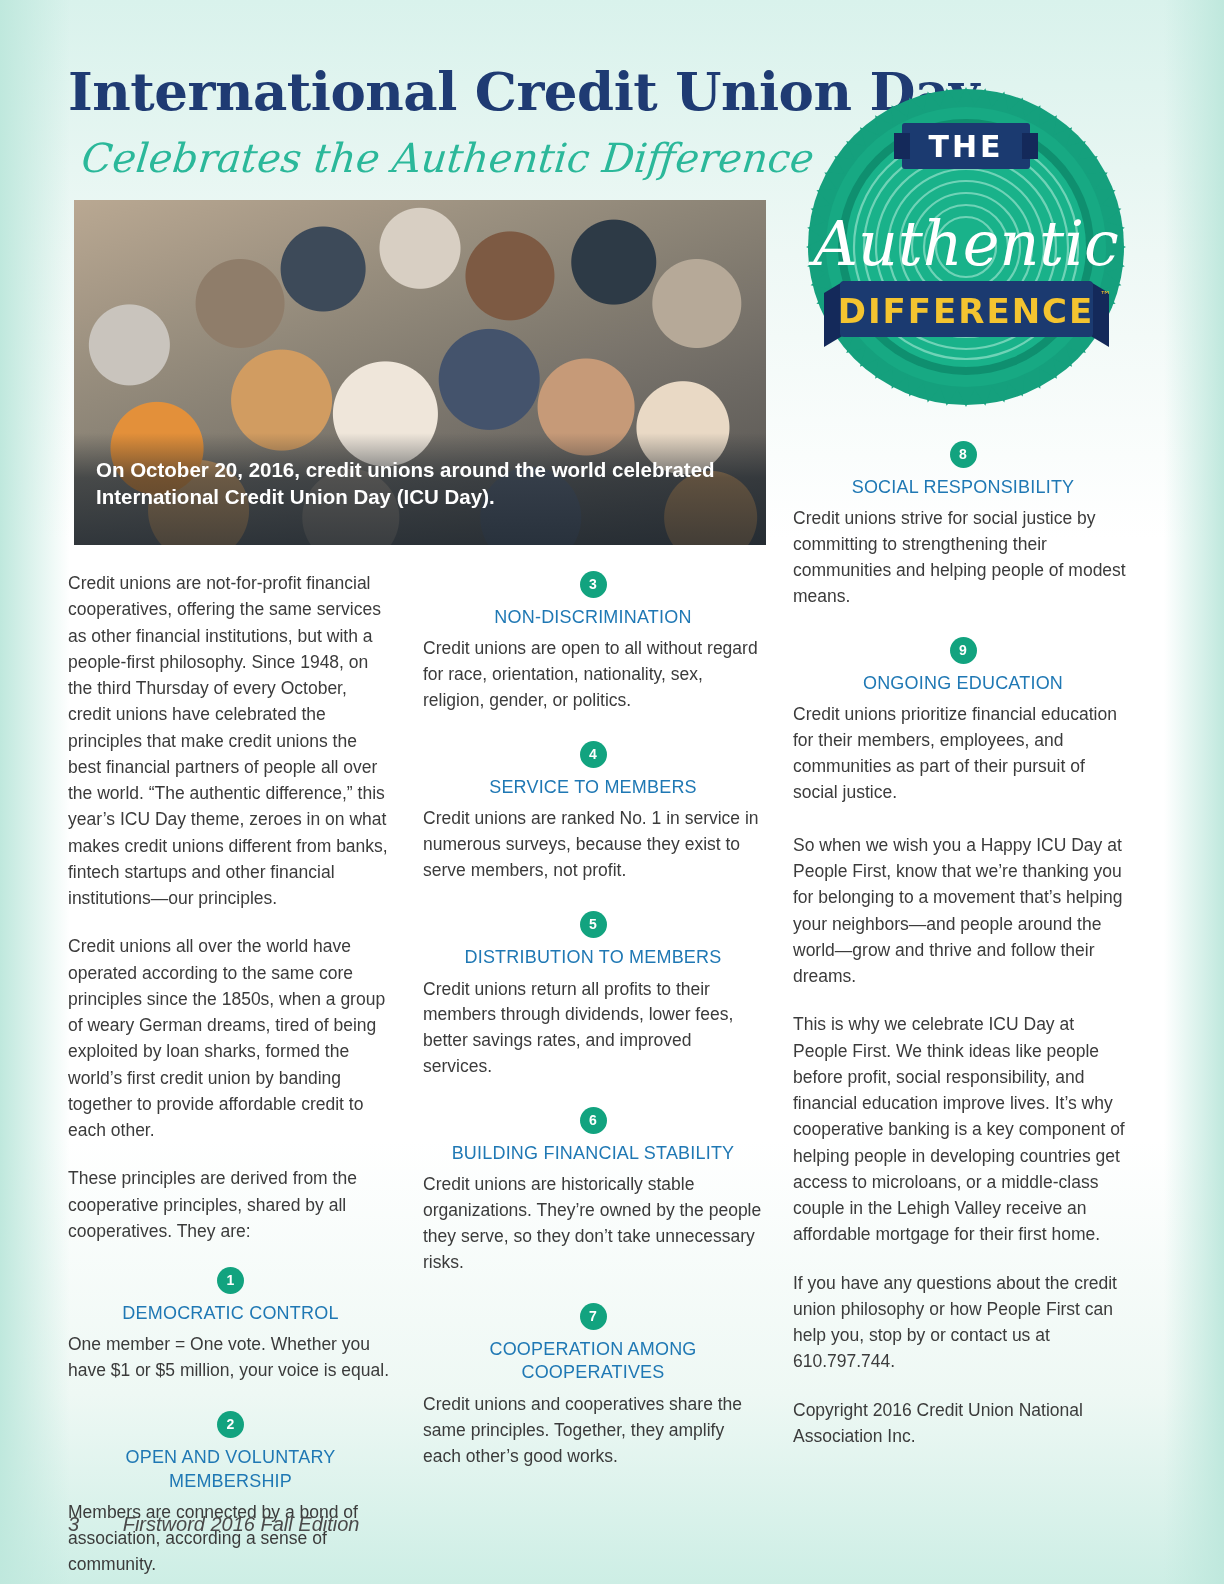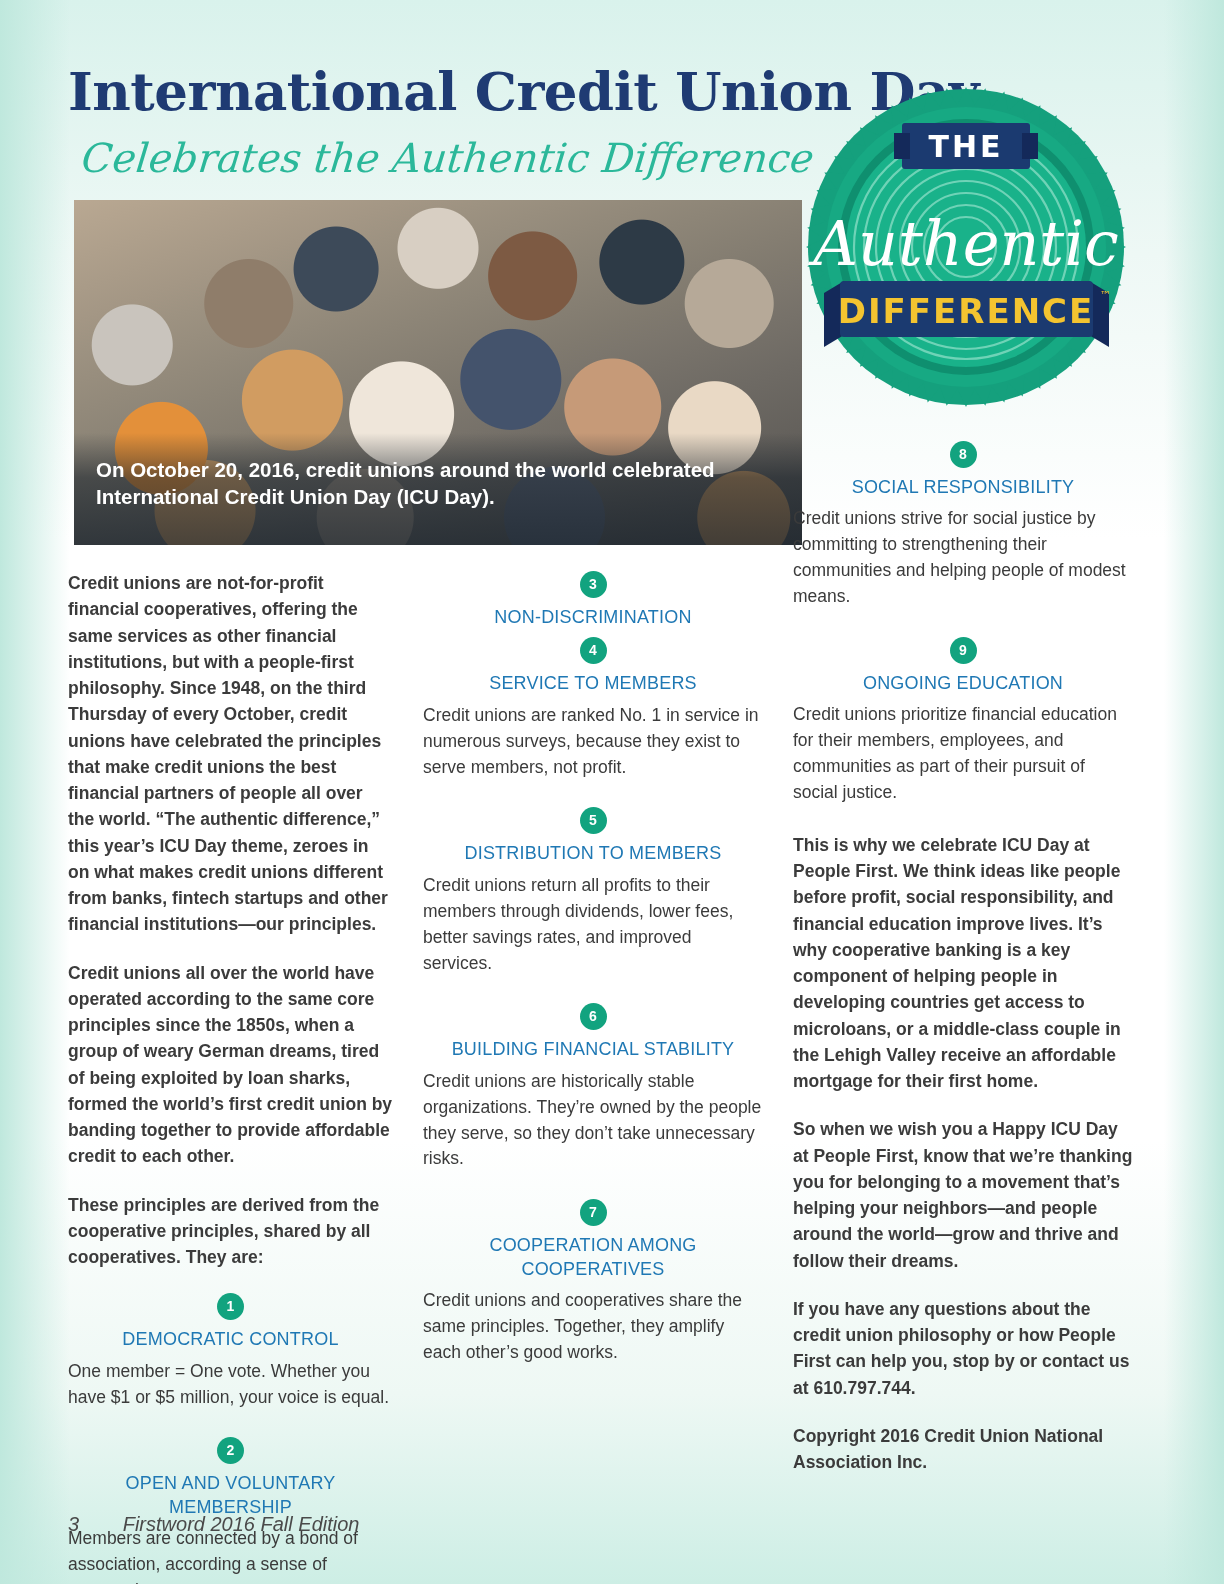--- a/index.html
+++ b/index.html
@@ -69,21 +69,20 @@
 
   
   .hero {
     position: absolute;
     left: 6px;
     top: 200px;
     width: 692px;
     height: 345px;
     overflow: hidden;
     background: #6b6f74;
-    padding-left: 36px;
   }
   .hero-people {
     position: absolute;
     inset: 0;
     background:
       radial-gradient(circle at 12% 72%, #e0913f 0 46px, transparent 47px),
       radial-gradient(circle at 8% 42%, #c9c4bd 0 40px, transparent 41px),
       radial-gradient(circle at 24% 30%, #8e7d6b 0 44px, transparent 45px),
       radial-gradient(circle at 36% 20%, #3e4a58 0 42px, transparent 43px),
       radial-gradient(circle at 50% 14%, #d8cfc4 0 40px, transparent 41px),
@@ -132,21 +131,21 @@
   .seal svg { display: block; }
 
   
   .col {
     position: absolute;
     top: 0;
     font-size: 17.5px;
     line-height: 1.5;
     color: #3b3b3b;
   }
-  .col p { margin: 0 0 22px 0; font-weight: bold; }
+  .col p { margin: 0 0 22px 0; }
 
   .col-left  { left: 0px;   width: 325px; top: 570px; }
   .col-mid   { left: 355px; width: 340px; top: 570px; }
   .col-right { left: 725px; width: 340px; top: 440px; }
 
   .principle { margin: 0 0 6px 0; text-align: center; }
   .num {
     display: inline-block;
     width: 27px;
     height: 27px;
@@ -269,20 +268,21 @@
         <div class="num">2</div>
         <div class="p-head">OPEN AND VOLUNTARY MEMBERSHIP</div>
         <div class="p-body">Members are connected by a bond of association, according a sense of community.</div>
       </div>
     </div>
 
     <div class="col col-mid">
       <div class="principle">
         <div class="num">3</div>
         <div class="p-head">NON-DISCRIMINATION</div>
+        <div class="p-body">Credit unions are open to all without regard for race, orientation, nationality, sex, religion, gender, or politics.</div>
       </div>
       <div class="principle">
         <div class="num">4</div>
         <div class="p-head">SERVICE TO MEMBERS</div>
         <div class="p-body">Credit unions are ranked No. 1 in service in numerous surveys, because they exist to serve members, not profit.</div>
       </div>
       <div class="principle">
         <div class="num">5</div>
         <div class="p-head">DISTRIBUTION TO MEMBERS</div>
         <div class="p-body">Credit unions return all profits to their members through dividends, lower fees, better savings rates, and improved services.</div>
@@ -304,22 +304,22 @@
         <div class="num">8</div>
         <div class="p-head">SOCIAL RESPONSIBILITY</div>
         <div class="p-body">Credit unions strive for social justice by committing to strengthening their communities and helping people of modest means.</div>
       </div>
       <div class="principle">
         <div class="num">9</div>
         <div class="p-head">ONGOING EDUCATION</div>
         <div class="p-body">Credit unions prioritize financial education for their members, employees, and communities as part of their pursuit of social justice.</div>
       </div>
 
+      <p>So when we wish you a Happy ICU Day at People First, know that we’re thanking you for belonging to a movement that’s helping your neighbors—and people around the world—grow and thrive and follow their dreams.</p>
       <p>This is why we celebrate ICU Day at People First.  We think ideas like people before profit, social responsibility, and financial education improve lives. It’s why cooperative banking is a key component of helping people in developing countries get access to microloans, or a middle-class couple in the Lehigh Valley receive an affordable mortgage for their first home.</p>
-      <p>So when we wish you a Happy ICU Day at People First, know that we’re thanking you for belonging to a movement that’s helping your neighbors—and people around the world—grow and thrive and follow their dreams.</p>
       <p>If you have any questions about the credit union philosophy or how People First can help you, stop by or contact us at 610.797.744.</p>
       <p>Copyright 2016 Credit Union National Association Inc.</p>
     </div>
 
     <div class="footer">
       <span class="pageno">3</span>
       <span class="edition">Firstword 2016 Fall Edition</span>
     </div>
 
   </div>

